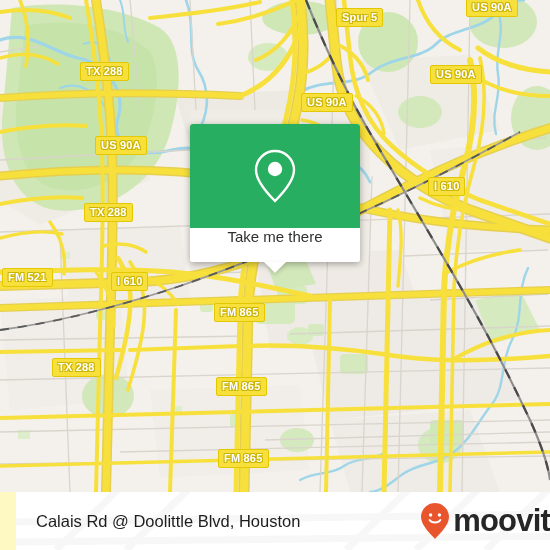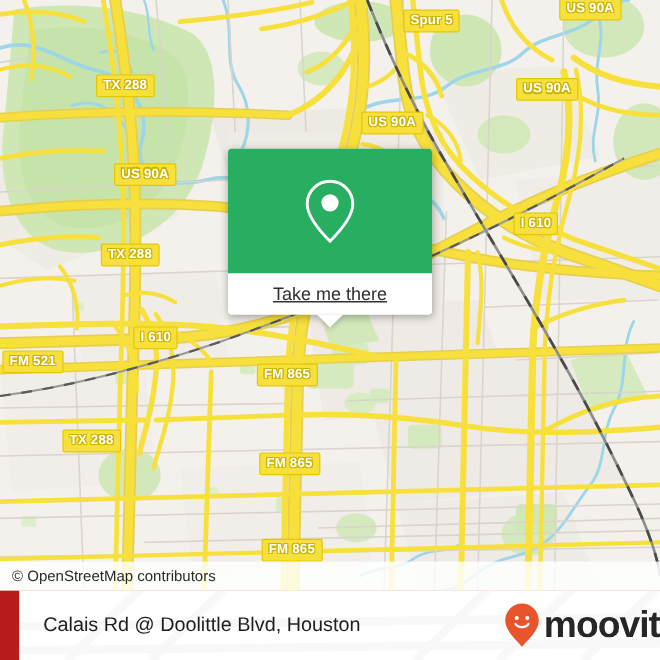--- a/index.html
+++ b/index.html
@@ -6,21 +6,21 @@
     margin: 0;
     padding: 0;
     background: #ffffff;
   }
   #screenshot {
     position: relative;
     width: 550px;
     height: 550px;
     overflow: hidden;
     font-family: "Liberation Sans", sans-serif;
-    background: #b91c1c;
+    background: #fef9c3;
   }
 
   
   #map {
     position: absolute;
     left: 0; top: 0;
     width: 550px;
     height: 492px;
     overflow: hidden;
     background: #f2efe9;
@@ -64,23 +64,21 @@
     border-radius: 3px 3px 0 0;
     display: flex;
     align-items: center;
     justify-content: center;
   }
   #popup-card .card-foot {
     height: 34px;
     background: #ffffff;
     border-radius: 0 0 3px 3px;
     display: flex;
-    align-items: center;
     justify-content: center;
-    text-decoration: underline;
   }
   #popup-card .card-foot span {
     font-size: 15px;
     color: #2f2f2f;
     font-family: "Liberation Sans", sans-serif;
   }
   #popup-tail {
     position: absolute;
     left: 50%;
     margin-left: -11px;
@@ -347,43 +345,40 @@
     </svg>
 
     <div class="shield" style="left:466px;top:-2px;">US 90A</div>
     <div class="shield" style="left:336px;top:8px;">Spur 5</div>
     <div class="shield" style="left:430px;top:65px;">US 90A</div>
     <div class="shield" style="left:80px;top:62px;">TX 288</div>
     <div class="shield" style="left:301px;top:93px;">US 90A</div>
     <div class="shield" style="left:95px;top:136px;">US 90A</div>
     <div class="shield" style="left:428px;top:177px;">I 610</div>
     <div class="shield" style="left:84px;top:203px;">TX 288</div>
-    <div class="shield" style="left:2px;top:292px;">FM 521</div>
+    <div class="shield" style="left:2px;top:268px;">FM 521</div>
     <div class="shield" style="left:111px;top:272px;">I 610</div>
     <div class="shield" style="left:214px;top:303px;">FM 865</div>
     <div class="shield" style="left:52px;top:358px;">TX 288</div>
     <div class="shield" style="left:216px;top:377px;">FM 865</div>
     <div class="shield" style="left:218px;top:449px;">FM 865</div>
 
     <div id="popup-card">
       <div class="card-green">
         <svg width="46" height="56" viewBox="0 0 46 56">
           <path d="M23 3 C12.5 3 4 11.5 4 22 C4 33.5 17 47 23 53 C29 47 42 33.5 42 22 C42 11.5 33.5 3 23 3 Z" fill="none" stroke="#ffffff" stroke-width="2.4"></path>
           <circle cx="23" cy="21" r="7.2" fill="#ffffff"></circle>
         </svg>
       </div>
       <div class="card-foot">
         <span>Take me there</span>
       </div>
       <div id="popup-tail"></div>
     </div>
 
-    <div id="attribution">
-      <span>© OpenStreetMap contributors</span>
-    </div>
   </div>
 
   <div id="footer">
     <svg id="footer-watermark" viewBox="0 0 550 58">
       <rect x="0" y="0" width="550" height="58" fill="#ffffff"></rect>
       <g stroke="#f1f1f1" stroke-width="7" fill="none">
         <path d="M40,58 L110,-10"></path>
         <path d="M110,58 L180,-10"></path>
         <path d="M330,58 L400,-10"></path>
         <path d="M400,58 L470,-10"></path>

